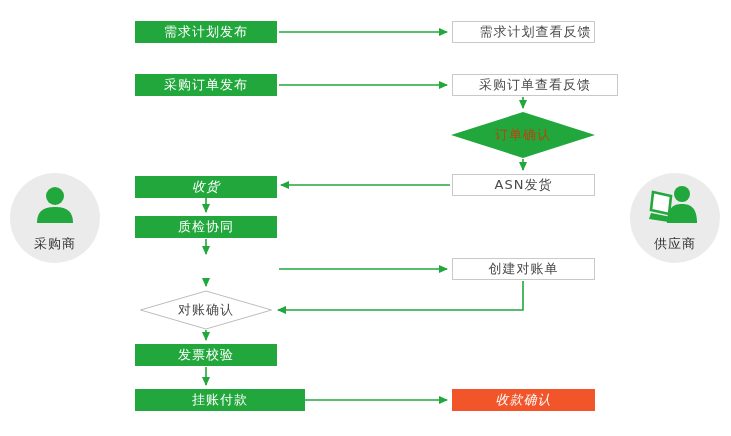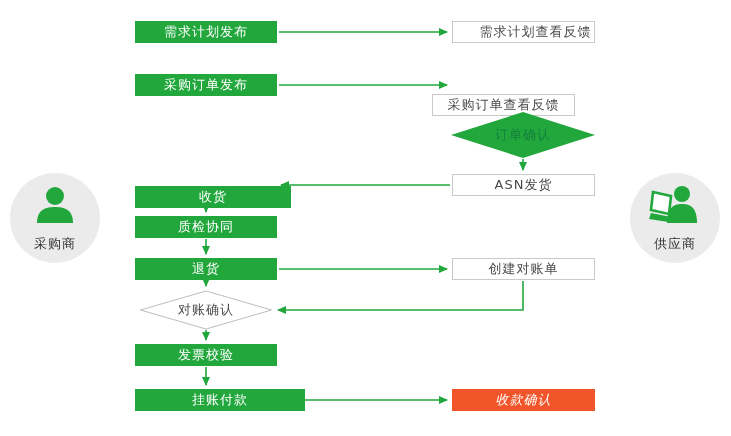--- a/index.html
+++ b/index.html
@@ -15,21 +15,21 @@
   .node.green{background:var(--green);color:#ffffff;}
   .node.white{background:#ffffff;border:1px solid var(--box_border);color:var(--text_dark);}
   .node.red{background:var(--red);color:#ffffff;font-style:italic;}
   .diamond-wrap{position:absolute;}
   .diamond-wrap svg{position:absolute;left:0;top:0;}
   .diamond-label{
     position:absolute;left:0;top:0;width:100%;height:100%;
     display:flex;align-items:center;justify-content:center;
     font-size:13px;letter-spacing:1px;white-space:nowrap;
   }
-  .diamond-label.on-green{color:#15803d;}
+  .diamond-label.on-green{color:#c2410c;}
   .diamond-label.on-white{color:var(--text_dark);}
   .actor{
     position:absolute;width:90px;height:90px;border-radius:50%;
     background:var(--circle_bg);
   }
   .actor .icon{position:absolute;left:50%;transform:translateX(-50%);top:12px;}
   .actor .actor-label{
     position:absolute;bottom:10px;width:100%;text-align:center;
     font-size:13px;color:#333333;letter-spacing:1px;
   }
@@ -78,35 +78,34 @@
       <circle cx="33" cy="9" r="8" fill="var(--green)"></circle>
       <path d="M18,38 C18,23 24,19 33,19 C42,19 48,23 48,38 Z" fill="var(--green)"></path>
       <polygon points="4,7 22,11 20,29 2,25" fill="#ffffff" stroke="var(--green)" stroke-width="2.6"></polygon>
       <polygon points="2,28 22,32 26,38 0,34" fill="var(--green)"></polygon>
     </svg>
     <div class="actor-label">供应商</div>
   </div>
 
   <div class="node green" style="left:135px;top:21px;width:142px;">需求计划发布</div>
   <div class="node green" style="left:135px;top:74px;width:142px;">采购订单发布</div>
-  <div class="node green" style="left:135px;top:186px;width:156px;">收货</div>
+  <div class="node green" style="left:135px;top:176px;width:142px;font-style:italic;">收货</div>
   <div class="node green" style="left:135px;top:216px;width:142px;">质检协同</div>
-  <div class="node green" style="left:135px;top:258px;width:142px;">退货</div>
   <div class="node green" style="left:135px;top:344px;width:142px;">发票校验</div>
   <div class="node green" style="left:135px;top:389px;width:170px;">挂账付款</div>
 
   <div class="diamond-wrap" style="left:139px;top:290px;width:134px;height:40px;">
     <svg width="134" height="40" viewBox="0 0 134 40">
       <polygon points="67,1 132.5,20 67,39 1.5,20" fill="#ffffff" stroke="#bdbdbd" stroke-width="1"></polygon>
     </svg>
     <div class="diamond-label on-white">对账确认</div>
   </div>
 
   <div class="node white" style="left:452px;top:21px;width:143px;padding-left:24px;">需求计划查看反馈</div>
-  <div class="node white" style="left:432px;top:74px;width:143px;margin-top:20px;">采购订单查看反馈</div>
+  <div class="node white" style="left:452px;top:74px;width:166px;">采购订单查看反馈</div>
   <div class="node white" style="left:452px;top:258px;width:143px;">创建对账单</div>
   <div class="node white" style="left:452px;top:174px;width:143px;">ASN发货</div>
   <div class="node red" style="left:452px;top:389px;width:143px;">收款确认</div>
 
   <div class="diamond-wrap" style="left:451px;top:112px;width:144px;height:46px;">
     <svg width="144" height="46" viewBox="0 0 144 46">
       <polygon points="72,0 144,23 72,46 0,23" fill="var(--green)"></polygon>
     </svg>
     <div class="diamond-label on-green">订单确认</div>
   </div>

